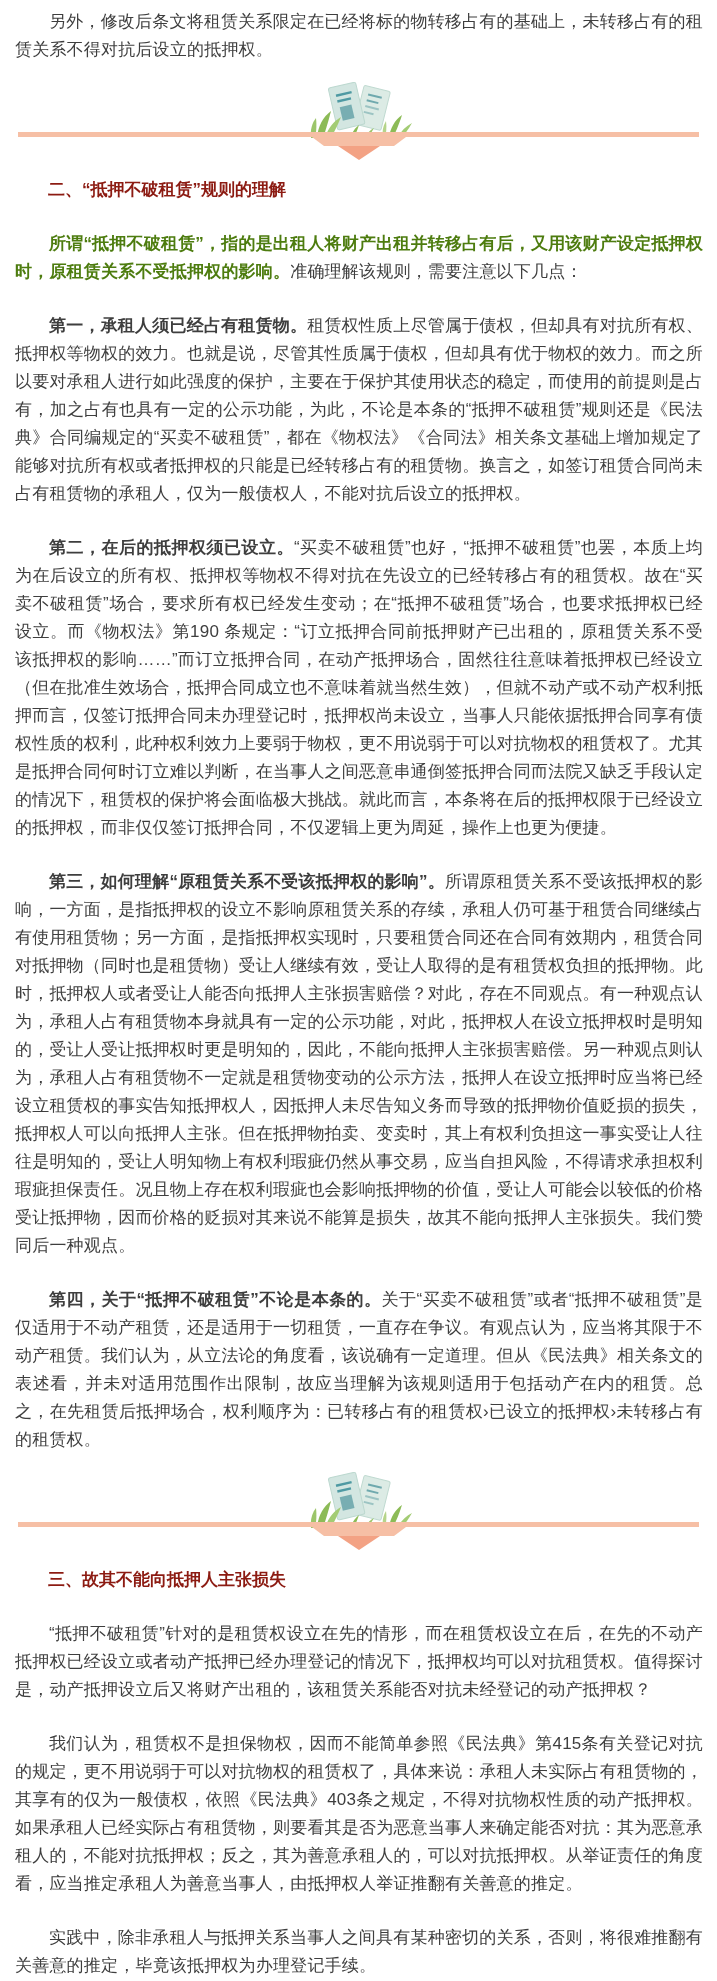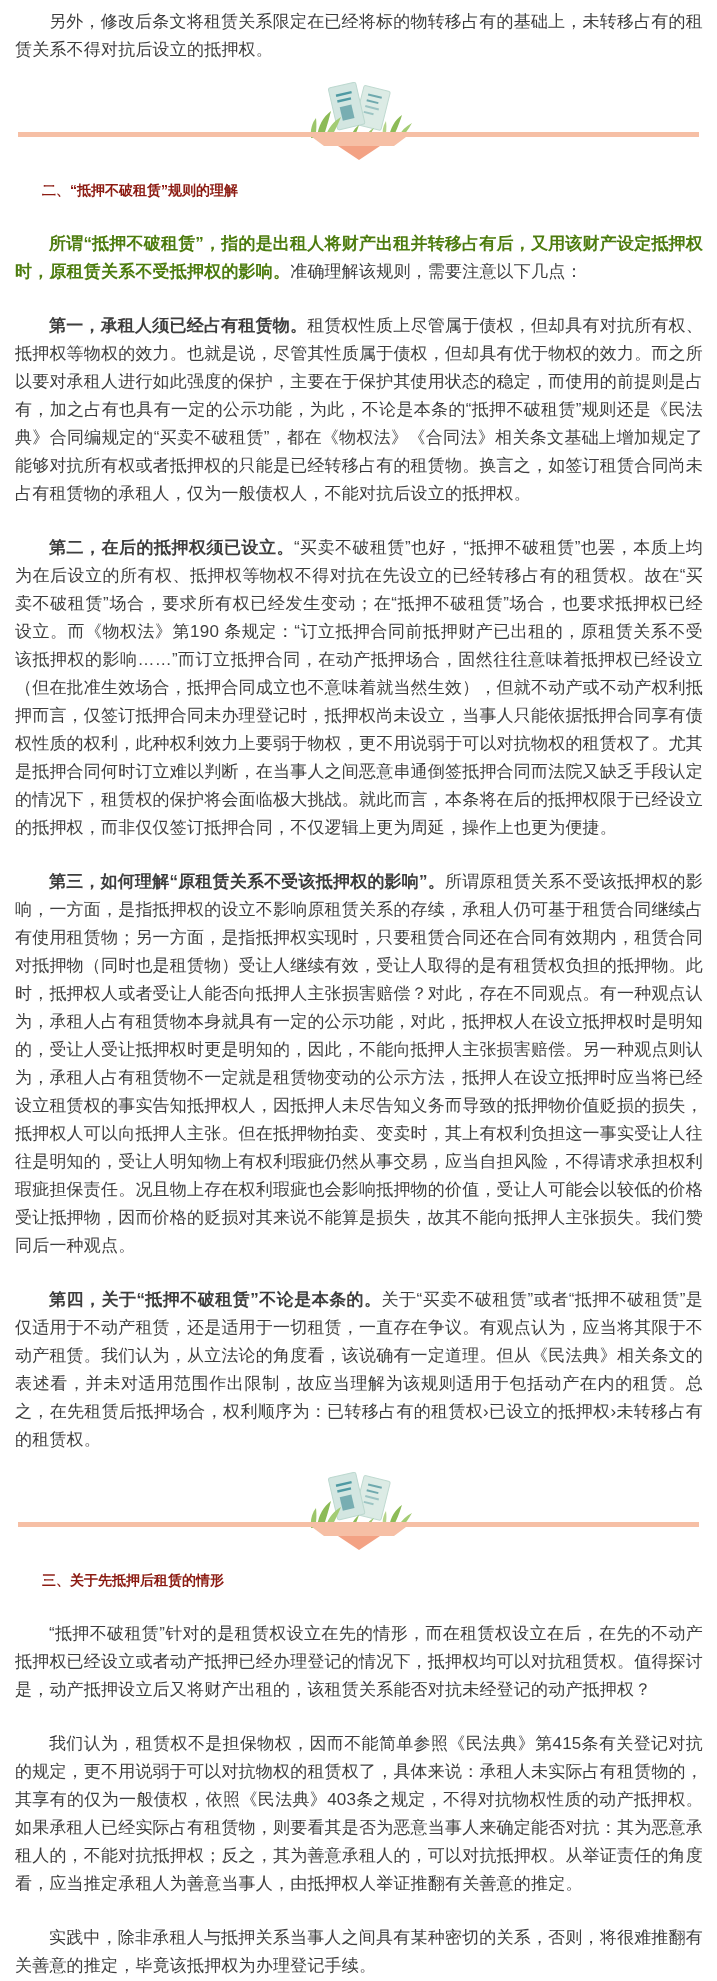--- a/index.html
+++ b/index.html
@@ -19,21 +19,21 @@
   .para {
     margin: 0 0 26px 1px;
     text-indent: 2em;
     letter-spacing: 0.2px;
   }
   .para:last-child { margin-bottom: 0; }
   .lead-bold { font-weight: 700; }
   .blue-bold { color: #4d7c0f; font-weight: 700; }
   .heading {
     margin: 0 0 26px 0;
-    font-size: 14px;
+    font-size: 17px;
     font-weight: 700;
     color: #8c1b12;
     text-indent: 2em;
     line-height: 28px;
   }
   .divider {
     position: relative;
     height: 60px;
     margin: 0 0 26px 0;
   }
@@ -142,21 +142,21 @@
       <path d="M108,56 C112,49 117,44 123,41 C119,48 115,53 113,56 Z" fill="#a3cc74"></path>
       <path d="M94,56 C93,49 94,44 97,39 C98,46 97,52 96,56 Z" fill="#b5d48a"></path>
       <path d="M62,56 C63,50 66,46 70,43 C68,49 66,53 65,56 Z" fill="#8cbb57"></path>
       <path d="M76,56 C78,51 81,48 85,46 C82,51 80,54 79,56 Z" fill="#9cc56a"></path>
     </svg>
     <div class="divider-line"></div>
     <div class="divider-trap"></div>
     <div class="divider-triangle"></div>
   </div>
 
-  <h2 class="heading">三、关于先抵押后租赁的情形</h2>
+  <h2 class="heading">三、故其不能向抵押人主张损失</h2>
 
   <p class="para">“抵押不破租赁”针对的是租赁权设立在先的情形，而在租赁权设立在后，在先的不动产抵押权已经设立或者动产抵押已经办理登记的情况下，抵押权均可以对抗租赁权。值得探讨是，动产抵押设立后又将财产出租的，该租赁关系能否对抗未经登记的动产抵押权？</p>
 
   <p class="para">我们认为，租赁权不是担保物权，因而不能简单参照《民法典》第415条有关登记对抗的规定，更不用说弱于可以对抗物权的租赁权了，具体来说：承租人未实际占有租赁物的，其享有的仅为一般债权，依照《民法典》403条之规定，不得对抗物权性质的动产抵押权。如果承租人已经实际占有租赁物，则要看其是否为恶意当事人来确定能否对抗：其为恶意承租人的，不能对抗抵押权；反之，其为善意承租人的，可以对抗抵押权。从举证责任的角度看，应当推定承租人为善意当事人，由抵押权人举证推翻有关善意的推定。</p>
 
   <p class="para">实践中，除非承租人与抵押关系当事人之间具有某种密切的关系，否则，将很难推翻有关善意的推定，毕竟该抵押权为办理登记手续。</p>
 
 </div>
 
 </body></html>

